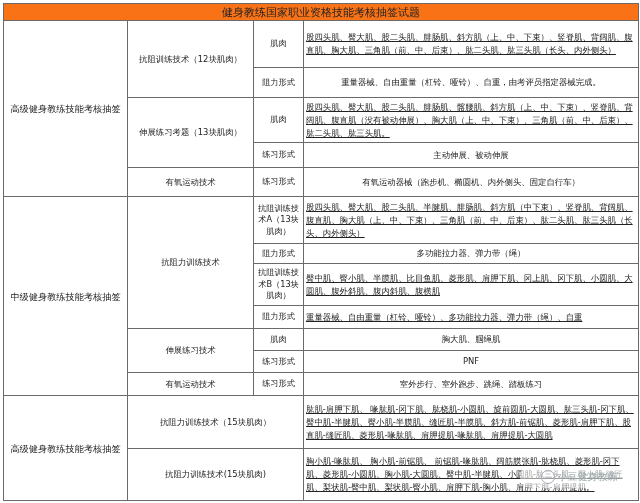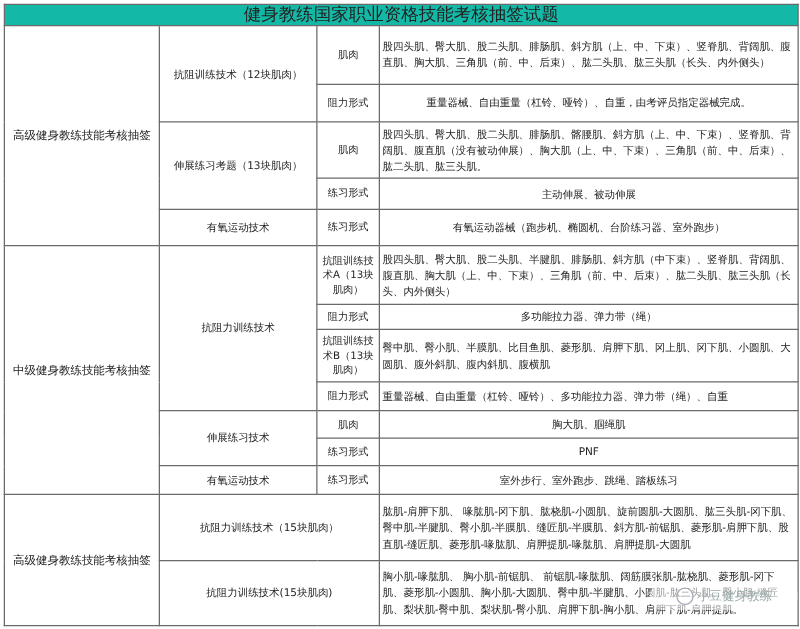--- a/index.html
+++ b/index.html
@@ -6,23 +6,23 @@
   body { width: 640px; height: 503px; overflow: hidden; font-family: "DejaVu Sans", "Liberation Sans", sans-serif; color: #222; }
   table.exam {
     position: absolute; left: 3px; top: 3px;
     width: 635px; border-collapse: collapse; table-layout: fixed;
     font-size: 8.4px; line-height: 13px;
   }
   table.exam td {
     border: 1px solid #6a6a6a; padding: 0 3px; vertical-align: middle;
     text-align: center; overflow: hidden;
   }
-  td.title { height: 16px; font-size: 14px; background: #14b8a6; }
+  td.title { height: 16px; font-size: 11px; background: #f97316; }
   td.level { font-size: 9.2px; }
-  td.left { text-align: left !important; padding: 1px 2px !important; }
+  td.left { text-align: left !important; padding: 1px 2px !important; text-decoration: underline; }
   td.c3 { font-size: 8.2px; line-height: 11.5px; padding: 0 2px; margin-top: 40px; }
   .wm {
     position: absolute; left: 520px; top: 466px; width: 118px; height: 22px;
     background: rgba(255,255,255,0.55); border-radius: 10px;
     font-size: 10px; color: #9aa; display: flex; align-items: center; justify-content: center;
   }
   .wm .logo { width: 12px; height: 12px; border-radius: 50%; border: 1.5px solid #aab; margin-right: 3px; }
 </style>
 </head>
 <body>
@@ -54,21 +54,21 @@
     <td class="c3">肌肉</td>
     <td class="left">股四头肌、臀大肌、股二头肌、腓肠肌、髂腰肌、斜方肌（上、中、下束）、竖脊肌、背阔肌、腹直肌（没有被动伸展）、胸大肌（上、中、下束）、三角肌（前、中、后束）、肱二头肌、肱三头肌。</td>
   </tr>
   <tr style="height:25px">
     <td class="c3">练习形式</td>
     <td>主动伸展、被动伸展</td>
   </tr>
   <tr style="height:29px">
     <td>有氧运动技术</td>
     <td class="c3">练习形式</td>
-    <td>有氧运动器械（跑步机、椭圆机、台阶练习器、室外跑步）</td>
+    <td>有氧运动器械（跑步机、椭圆机、内外侧头、固定自行车）</td>
   </tr>
 
   <tr style="height:47px">
     <td rowspan="7" class="level">中级健身教练技能考核抽签</td>
     <td rowspan="4">抗阻力训练技术</td>
     <td class="c3">抗阻训练技术A（13块肌肉）</td>
     <td class="left">股四头肌、臀大肌、股二头肌、半腱肌、腓肠肌、斜方肌（中下束）、竖脊肌、背阔肌、腹直肌、胸大肌（上、中、下束）、三角肌（前、中、后束）、肱二头肌、肱三头肌（长头、内外侧头）</td>
   </tr>
   <tr style="height:20px">
     <td class="c3">阻力形式</td>

